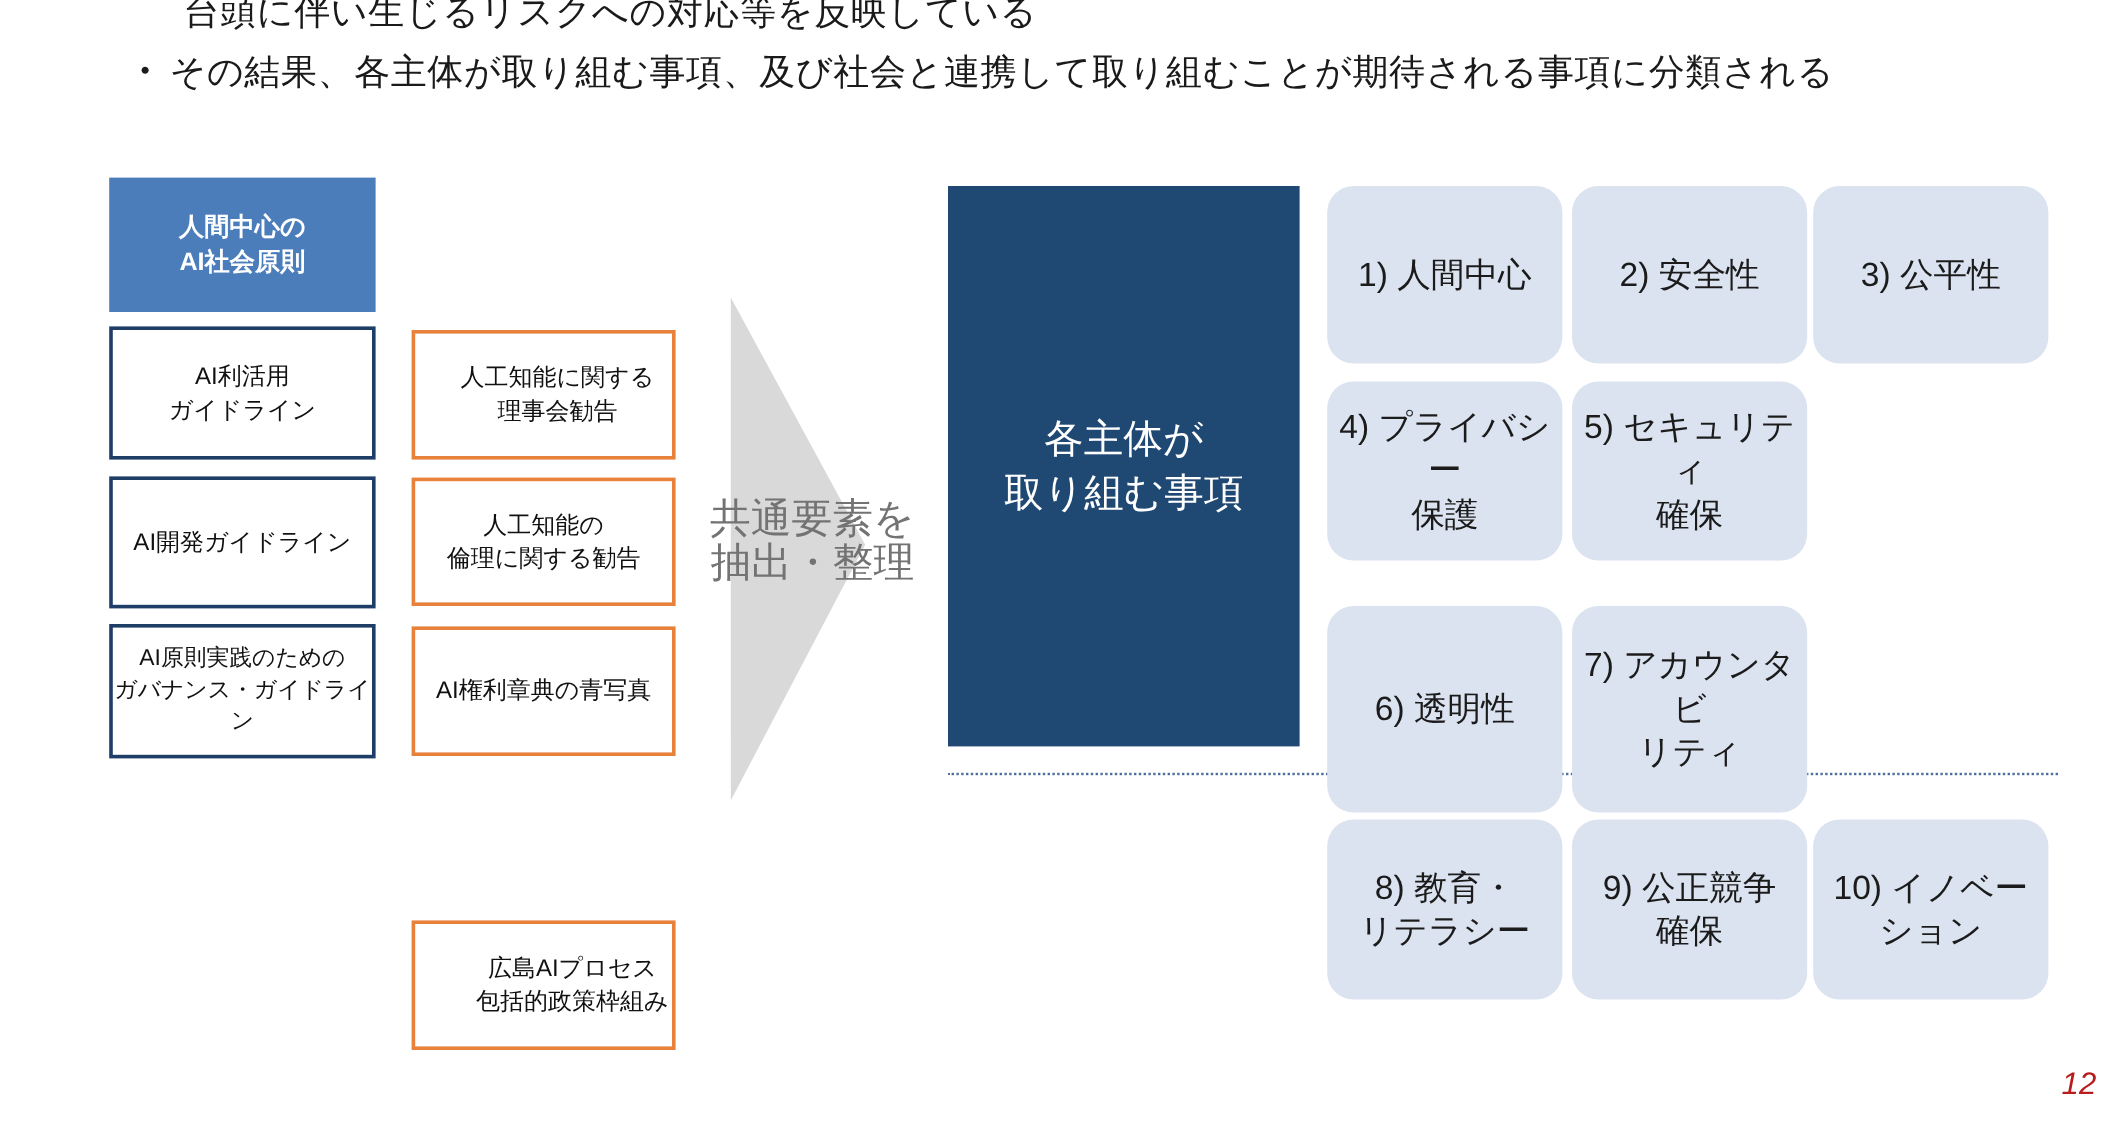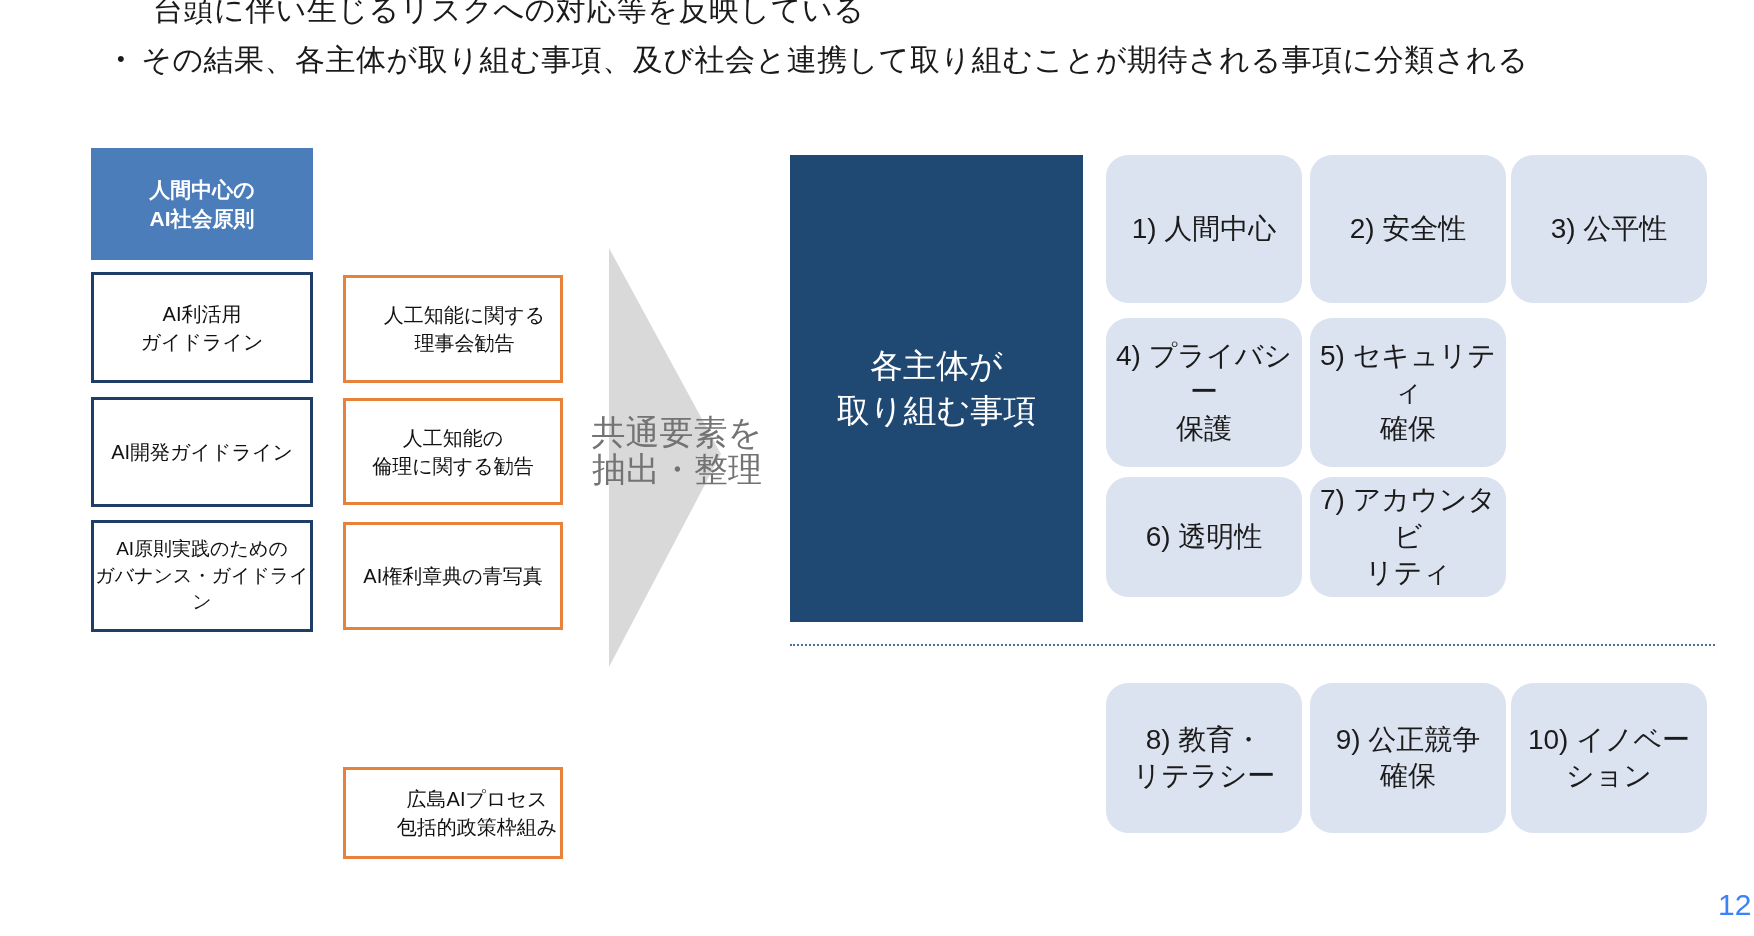--- a/index.html
+++ b/index.html
@@ -45,22 +45,22 @@
     border-top:2px dotted var(--divider-blue);
   }
   
   .tile{
     position:absolute;width:196px;background:var(--tile-blue);border-radius:22px;
     display:flex;align-items:center;justify-content:center;text-align:center;
     font-size:28px;line-height:1.3;color:#1b1b1b;
   }
   .c1{left:1093px;} .c2{left:1297px;} .c3{left:1498px;}
   .r1{top:155px;height:148px;} .r2{top:318px;height:149px;}
-  .r3{top:477px;height:120px;} .r4{top:683px;height:150px;}
-  .pagenum{position:absolute;left:1705px;top:888px;font-size:30px;color:#3b82f6;}
+  .r3{top:505px;height:172px;} .r4{top:683px;height:150px;}
+  .pagenum{position:absolute;left:1705px;top:888px;font-size:26px;color:#b91c1c;font-style:italic;}
 </style>
 </head>
 <body>
 
 <div id="slide">
 
   <div class="topline line1 pre">台頭に伴い生じるリスクへの対応等を反映している</div>
   <div class="topline line2">
     <span class="bullet">•</span>
     <span class="pre">その結果、各主体が取り組む事項、及び社会と連携して取り組むことが期待される事項に分類される</span>
@@ -72,21 +72,21 @@
   <div class="lbox pre" style="top:272px;height:111px;">AI利活用
 ガイドライン</div>
   <div class="lbox pre" style="top:520px;height:112px;font-size:19px;">AI原則実践のための
 ガバナンス・ガイドライン</div>
 
   <div class="obox pre" style="top:275px;height:108px;padding-left:23px;">人工知能に関する
 理事会勧告</div>
   <div class="obox pre" style="top:398px;height:107px;">人工知能の
 倫理に関する勧告</div>
   <div class="obox pre" style="top:522px;height:108px;">AI権利章典の青写真</div>
-  <div class="obox pre" style="top:767px;height:92px;padding-left:48px;">広島AIプロセス
+  <div class="obox pre" style="top:767px;height:108px;padding-left:48px;">広島AIプロセス
 包括的政策枠組み</div>
 
   <svg class="arrow-svg" width="125" height="435" viewBox="0 0 125 435" aria-hidden="true">
     <polygon points="6,8 118,214 6,427" fill="#D9D9D9"></polygon>
   </svg>
   <div class="arrow-label pre">共通要素を
 抽出・整理</div>
 
   <div class="panel panel1 pre">各主体が
 取り組む事項</div>

